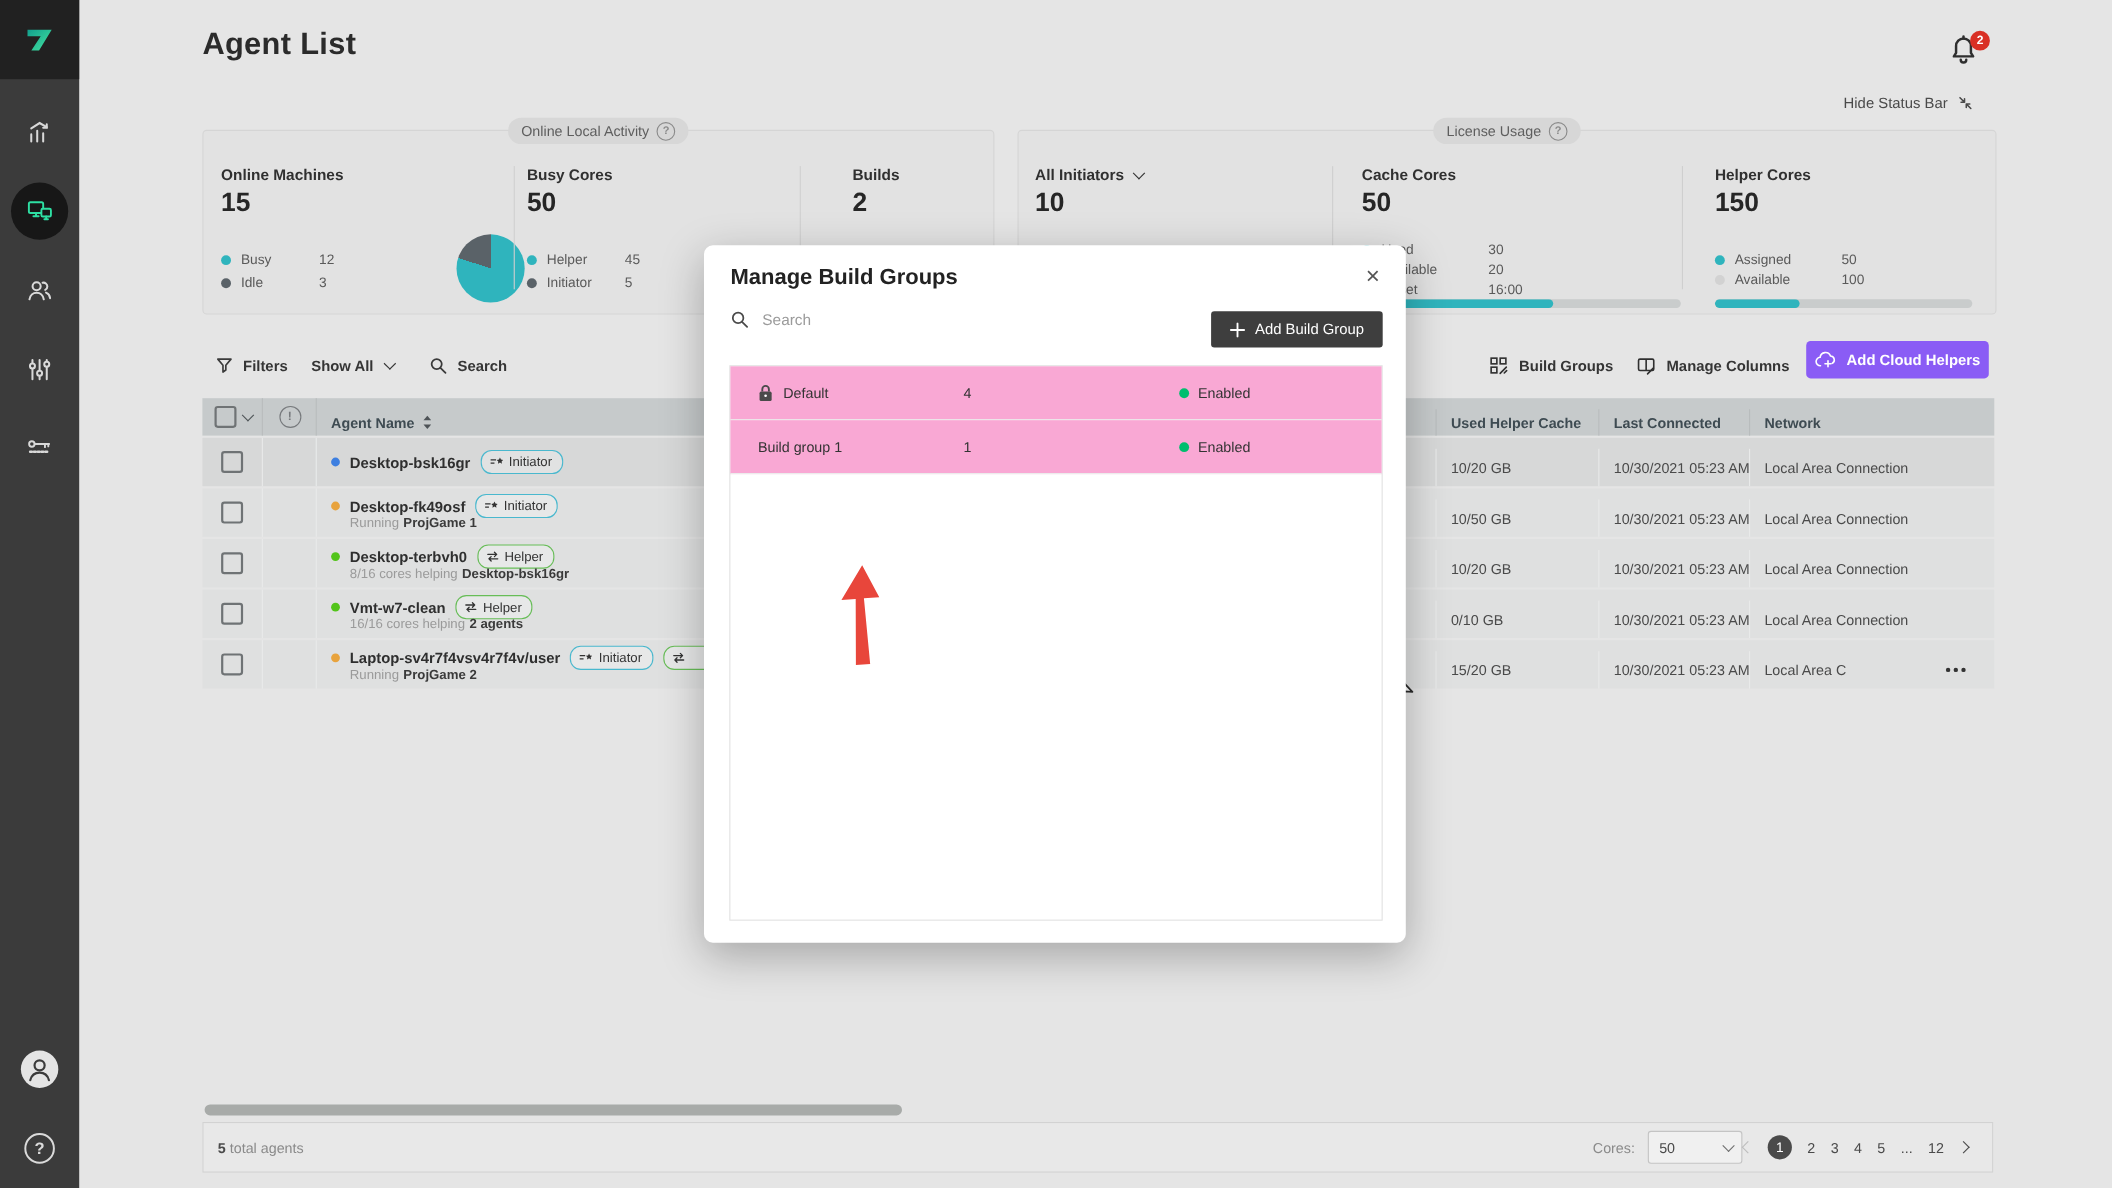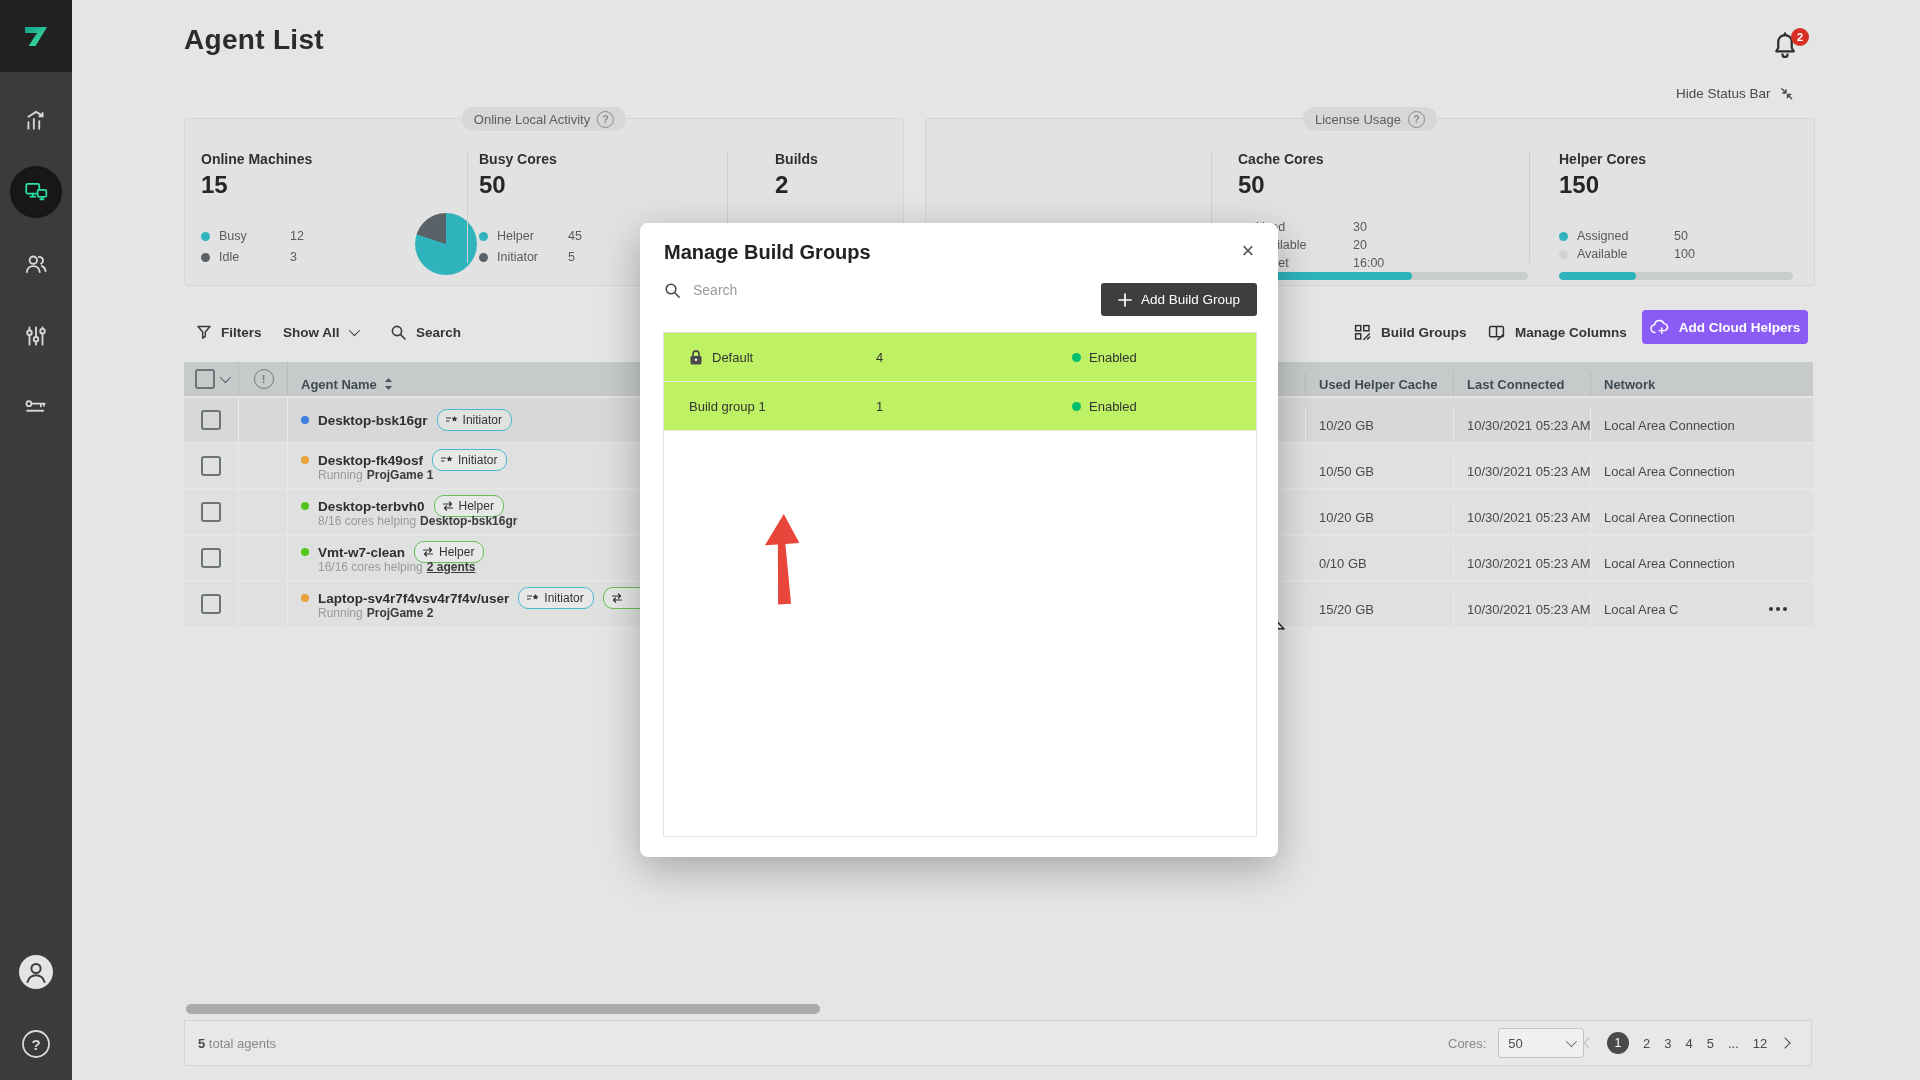--- a/index.html
+++ b/index.html
@@ -48,21 +48,21 @@
   .rc1{left:1121px;width:135px;}
   .rc2{left:1269px;width:124px;}
   .rc3{left:1406px;right:0;}
   .cb{width:16px;height:16px;border:2px solid #6F7375;border-radius:3px;background:transparent;cursor:pointer;flex:0 0 auto;}
   .alert-circ{width:18px;height:18px;border-radius:50%;border:1.6px solid #76797C;color:#76797C;font-size:11px;font-weight:700;display:flex;align-items:center;justify-content:center;}
   .alert-circ::after{content:"!";}
   .line1{position:absolute;left:13px;top:0;display:flex;align-items:center;gap:9px;height:44px;}
   .line1.two{height:26px;top:3px;}
   .sub{position:absolute;left:30px;top:24px;font-size:12px;color:#9A9A9A;white-space:nowrap;}
   .sub b{color:#3A3A3A;font-weight:700;margin-left:4px;}
-  .sub b.u{text-decoration:underline;}
+  .sub b.u{}
   .dot8{width:8px;height:8px;border-radius:50%;flex:0 0 auto;}
   .aname{font-size:13.5px;font-weight:700;color:#2F2F2F;white-space:nowrap;}
   .badge{height:20px;border-radius:10px;display:flex;align-items:center;gap:5px;padding:0 9px 0 7px;font-size:12px;color:#333;background:rgba(255,255,255,.25);white-space:nowrap;}
   .badge.initiator{border:1.4px solid #49B8CE;}
   .badge.helper{border:1.4px solid #67BD57;}
   .more-dots{position:absolute;right:26px;top:50%;transform:translateY(-50%);display:flex;gap:3px;cursor:pointer;}
   .more-dots i{width:4px;height:4px;border-radius:50%;background:#333;}
   
   #hscroll{position:absolute;left:186px;top:1004px;width:634px;height:10px;border-radius:5px;background:#A8ABA9;cursor:pointer;}
   #footer{position:absolute;left:184px;top:1020px;width:1626px;height:44px;background:#E8E8E8;border:1px solid #D2D2D2;display:flex;align-items:center;font-size:13px;color:#8A8A8A;}
@@ -80,21 +80,21 @@
   #modal{position:absolute;left:640px;top:223px;width:638px;height:634px;background:#fff;border-radius:8px;box-shadow:0 12px 40px rgba(0,0,0,.28);z-index:10;}
   #modal-title{position:absolute;left:24px;top:18px;font-size:20px;font-weight:700;color:#222;}
   #modal-close{position:absolute;left:594px;top:14px;width:28px;height:28px;color:#555;font-size:22px;display:flex;align-items:center;justify-content:center;cursor:pointer;}
   #modal-close::after{content:"\00D7";}
   #modal-search{position:absolute;left:24px;top:58px;display:flex;align-items:center;gap:10px;}
   #modal-search input{border:none;outline:none;background:transparent;font-size:14px;color:#333;width:260px;font-family:inherit;}
   #modal-search input::placeholder{color:#9B9B9B;}
   #btn-addgroup{position:absolute;left:461px;top:60px;width:156px;height:33px;background:#3E3E3E;border-radius:3px;color:#fff;font-size:13.5px;display:flex;align-items:center;justify-content:center;gap:9px;cursor:pointer;}
   #mtbl{position:absolute;left:23px;top:109px;width:592px;height:503px;border:1px solid #E2E2E2;background:#fff;}
   .mhead{position:relative;height:34px;background:#F0F0F0;display:flex;align-items:center;font-size:13px;font-weight:600;color:#555;}
-  .mrow{position:relative;height:48px;border-bottom:1px solid #ECECEC;font-size:13px;color:#333;background:#bef264;}
+  .mrow{position:relative;height:48px;border-bottom:1px solid #ECECEC;font-size:13px;color:#333;background:#f9a8d4;}
   .mrow.edit{box-shadow:0 3px 9px rgba(0,0,0,.18);border-top:1px solid #D8D8D8;border-bottom:1px solid #D8D8D8;z-index:2;}
   .mc1{position:absolute;left:25px;top:0;bottom:0;display:flex;align-items:center;gap:9px;}
   .mc2{position:absolute;left:212px;top:0;bottom:0;display:flex;align-items:center;}
   .mc3{position:absolute;left:408px;top:0;bottom:0;display:flex;align-items:center;gap:8px;}
   .gdot{width:9px;height:9px;border-radius:50%;background:#00BE6E;}
   #grp-input{position:absolute;left:14px;top:7px;width:168px;height:31px;border:1px solid #C8C8C8;border-radius:3px;font-size:13px;color:#333;padding:0 10px;outline:none;background:#fff;font-family:inherit;}
   #toggle{position:absolute;left:413px;top:14px;width:38px;height:21px;border-radius:11px;background:#00C16B;cursor:pointer;}
   #toggle .knob{position:absolute;right:2px;top:2px;width:17px;height:17px;border-radius:50%;background:#fff;display:flex;align-items:center;justify-content:center;}
   #trash{position:absolute;left:550px;top:13px;width:22px;height:22px;cursor:pointer;}
   
@@ -231,20 +231,32 @@
     <div class="sec" style="left:590px;width:120px;">
       <div class="sec-label">Builds</div>
       <div class="sec-value">2</div>
     </div>
   </div>
 
   <div class="panel" style="left:925px;width:888px;">
     <div class="panel-pill">
       <span>License Usage</span>
       <span class="qmark"></span>
+    </div>
+    <div class="sec" style="left:15px;width:260px;">
+      <div class="sec-label">
+        <span>All Initiators</span>
+        <span class="chev"></span>
+      </div>
+      <div class="sec-value">10</div>
+      <div class="lgd" style="top:106px;">
+        <span class="dot9" style="background:#2FB4BD;"></span>
+        <span class="lblw">Assigned</span>
+        <span>6</span>
+      </div>
     </div>
     <div class="vdiv" style="left:285px;"></div>
     <div class="sec" style="left:312px;width:280px;">
       <div class="sec-label">Cache Cores</div>
       <div class="sec-value">50</div>
       <div class="lgd" style="top:101px;">
         <span class="dot9" style="background:#2FB4BD;"></span>
         <span class="lblw">Used</span>
         <span>30</span>
       </div>

